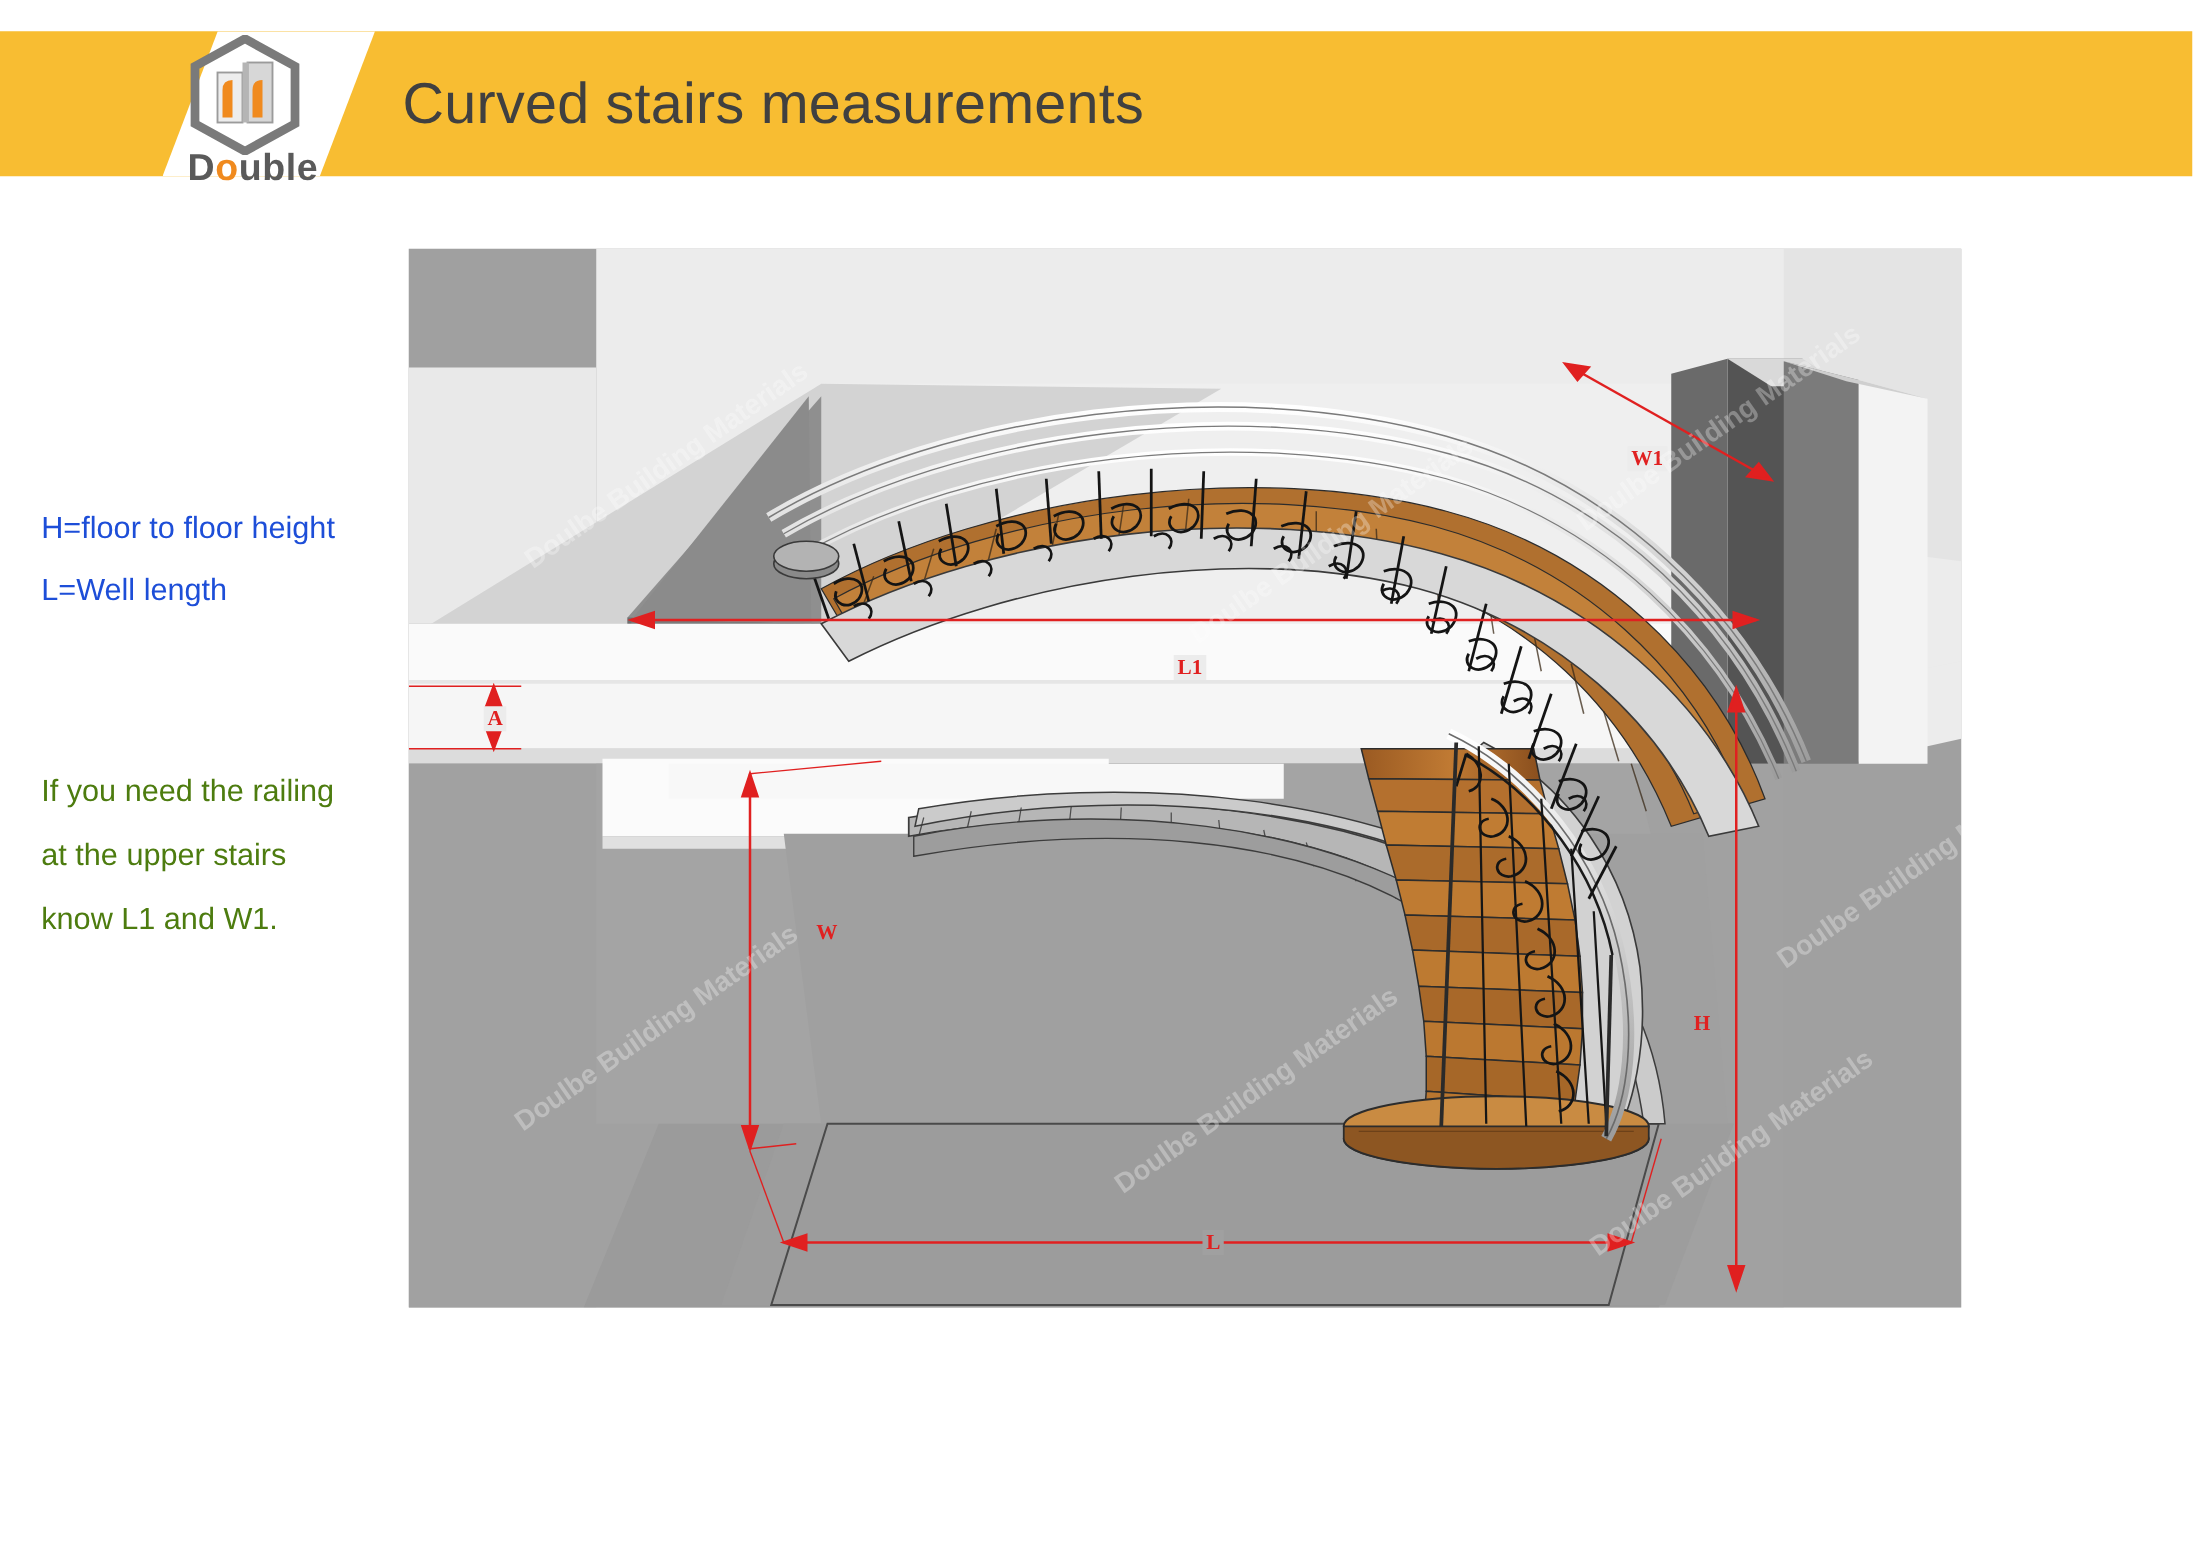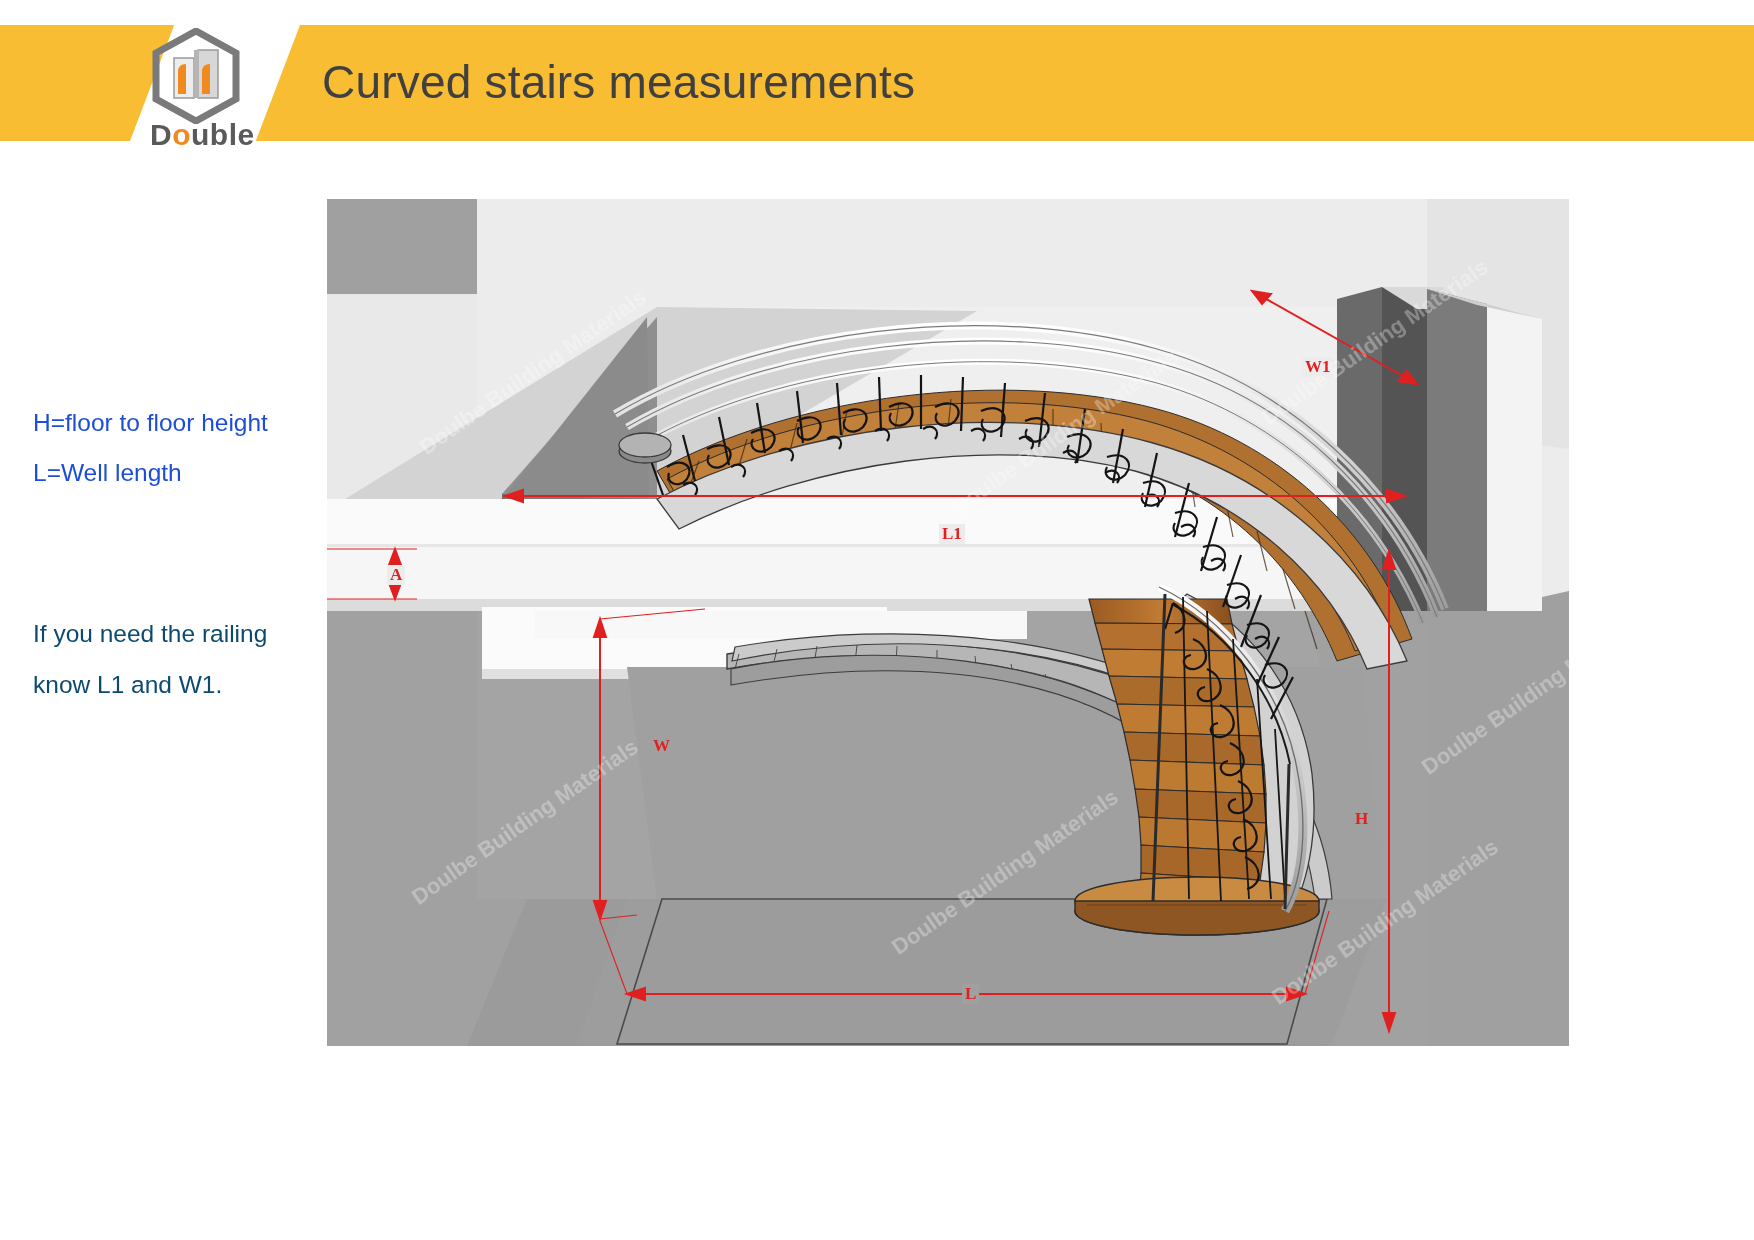--- a/index.html
+++ b/index.html
@@ -38,21 +38,21 @@
     letter-spacing:0.2px;white-space:nowrap;
   }
 
   
   .legend{
     position:absolute;left:33px;top:398px;width:300px;
     font-size:24.5px;color:#1d4ed8;line-height:50px;
   }
   .note{
     position:absolute;left:33px;top:608px;width:300px;
-    font-size:24.5px;color:#0c4a6e;line-height:51px;
+    font-size:24.5px;color:#4d7c0f;line-height:51px;
   }
 
   
   .diagram{
     position:absolute;left:327px;top:199px;width:1242px;height:847px;
     background:#a0a0a0;overflow:hidden;
   }
   .dg-svg{position:absolute;left:0;top:0;}
   .wm{
     position:absolute;color:#ffffff;opacity:.30;
@@ -91,20 +91,21 @@
 
 <div class="title">Curved stairs measurements</div>
 
 <div class="legend">
   <div>H=floor to floor height</div>
   <div>L=Well length</div>
 </div>
 
 <div class="note">
   <div>If you need the railing</div>
+  <div>at the upper stairs</div>
   <div>know L1 and W1.</div>
 </div>
 
 <div class="diagram">
 
   <svg class="dg-svg" width="1242" height="847" viewBox="0 0 1242 847">
     <defs>
       <linearGradient id="slabTop" x1="0" y1="0" x2="0" y2="1">
         <stop offset="0" stop-color="#f2f2f2"></stop>
           <stop offset="1" stop-color="#e2e2e2"></stop>

